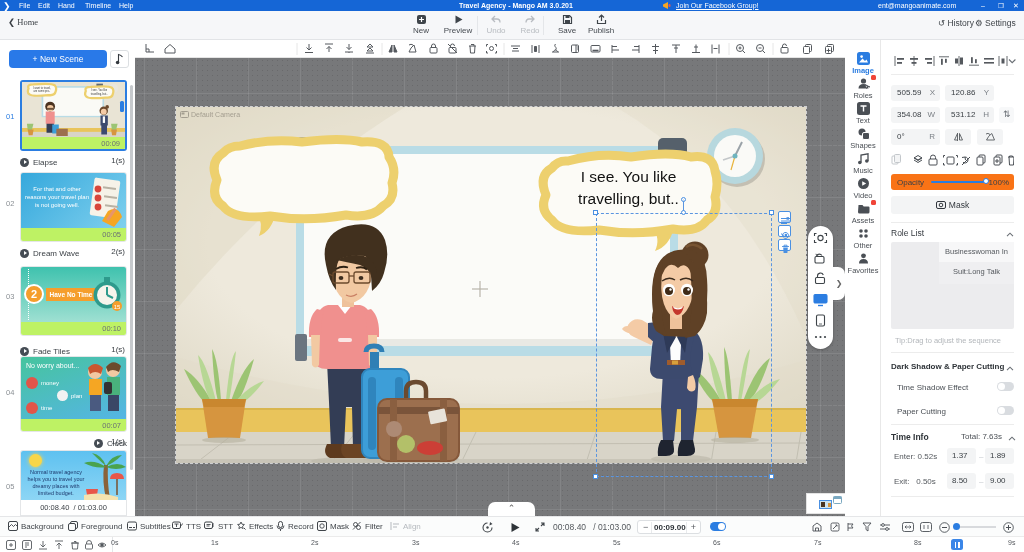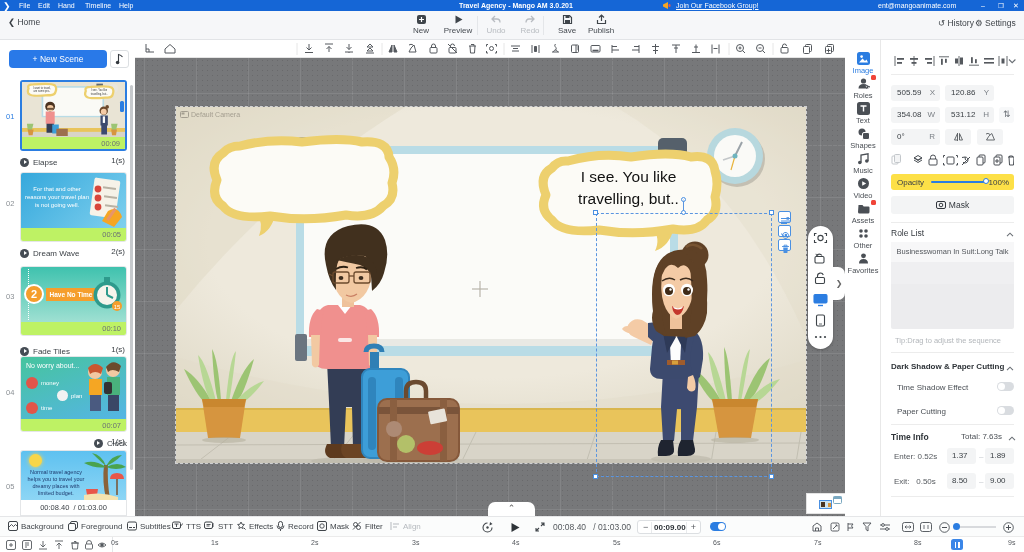--- a/index.html
+++ b/index.html
@@ -38,21 +38,21 @@
  linear-gradient(90deg,rgba(255,255,255,.09) 1px,transparent 1px),
  radial-gradient(rgba(40,40,40,.18) .6px,transparent .7px);
 background-size:52px 52px,52px 52px,5px 5px;background-position:9px 35px,9px 35px,0 0;}
 
 #canvas{position:absolute;left:41px;top:49px;width:630px;height:356px;background:#ece8da;outline:1px dashed #cfd0d2;}
 #camlabel{position:absolute;left:4px;top:4px;font-size:7px;color:#a49e90;}
 
 #tabbar{position:absolute;left:845px;top:40px;width:36px;height:476px;background:#fff;border-right:1px solid #e8e8e8;}
 .tab{position:absolute;left:0;width:36px;text-align:center;font-size:7.5px;color:#4a4f55;}
 .tab .ticon{display:block;margin:0 auto 1px;}
-.tab.active{color:#2b7de1;}
+.tab.active{color:#2b7de1;font-weight:bold;}
 .reddot{position:absolute;width:5px;height:5px;background:#f04438;border-radius:1.5px;}
 
 #props{position:absolute;left:881px;top:40px;width:143px;height:476px;background:#fff;font-size:8px;color:#4a4f55;}
 .inp{position:absolute;background:#f3f4f5;border-radius:3px;height:16px;line-height:16px;color:#3c4146;font-size:8px;}
 .inp .lab{position:absolute;right:5px;color:#7a7f85;}
 .inp .val{position:absolute;left:6px;}
 .pdiv{position:absolute;left:10px;width:123px;height:1px;background:#ececec;}
 .ptitle{position:absolute;font-size:8.5px;color:#2e3338;font-weight:bold;}
 .toggle{position:absolute;width:17px;height:9px;background:#d9dce0;border-radius:5px;}
 .toggle:after{content:"";position:absolute;left:1px;top:1px;width:7px;height:7px;background:#fff;border-radius:50%;}
@@ -88,21 +88,21 @@
           <rect x="5.5" y="2" width="2" height="3" rx="1" fill="#e8564a"></rect>
         </svg></span>
   <span style="left:676px;text-decoration:underline;">Join Our Facebook Group!</span>
   <span style="left:878px;">ent@mangoanimate.com</span>
   <span style="left:981px;">–</span>
   <span style="left:998px;font-size:6.5px;">❐</span>
   <span style="left:1013px;">✕</span>
 </div>
 
 <div id="row2">
-  <div style="position:absolute;left:8px;top:6px;font-size:8.5px;color:#3a3f45;">❮ Home</div>
+  <div style="position:absolute;left:8px;top:6px;font-size:8.5px;color:#3a3f45;font-family:Liberation Serif, serif;">❮ Home</div>
   <div class="r2btn" style="left:401px;"><svg width="11" height="11" viewBox="0 0 11 11">
           <rect x="1" y="1" width="9" height="9" rx="2" fill="#3f454b"></rect>
           <path d="M5.5 3v5M3 5.5h5" stroke="#fff" stroke-width="1.2"></path>
         </svg>New</div>
   <div class="r2btn" style="left:438px;"><svg width="11" height="11" viewBox="0 0 11 11">
           <path d="M2.5 1.5l7 4-7 4z" fill="#3f454b"></path>
         </svg>Preview</div>
   <div class="r2btn" style="left:476px;color:#b8bcc1;"><svg width="12" height="11" viewBox="0 0 12 11">
           <path d="M5 2L2 5l3 3M2 5h5c2 0 3 1.5 3 3.5" stroke="#b8bcc1" stroke-width="1.3" fill="none"></path>
         </svg>Undo</div>
@@ -810,38 +810,38 @@
           <line x1="71" y1="11" x2="79" y2="3"></line>
       <rect x="88" y="1" width="6" height="8" rx="1"></rect>
           <rect x="86" y="3" width="6" height="8" rx="1" fill="#fff"></rect>
       <rect x="105" y="1" width="6" height="8" rx="1"></rect>
           <rect x="103" y="3" width="6" height="8" rx="1" fill="#fff"></rect>
           <path d="M106 5 v4 M104 7 h4"></path>
       <path d="M117 3 h6 M118.5 3 v-1 h3 v1 M118 3 l.5 8 h4 l.5 -8"></path>
     </g>
   </svg>
 
-  <div style="position:absolute;left:10px;top:134px;width:123px;height:16px;background:#fde047;border-radius:3px;font-size:8px;color:#3c4146;">
+  <div style="position:absolute;left:10px;top:134px;width:123px;height:16px;background:#f97316;border-radius:3px;font-size:8px;color:#3c4146;">
     <span style="position:absolute;left:6px;top:4px;">Opacity</span>
     <span style="position:absolute;left:40px;top:7px;width:56px;height:2px;background:#2b7de1;border-radius:1px;"></span>
     <span style="position:absolute;left:92px;top:3.5px;width:6px;height:6px;background:#fff;border:1.5px solid #2b7de1;border-radius:50%;"></span>
     <span style="position:absolute;right:5px;top:4px;">100%</span>
   </div>
 
   <div style="position:absolute;left:10px;top:156px;width:123px;height:18px;background:#f3f4f5;border-radius:3px;font-size:8.5px;color:#33383e;text-align:center;line-height:18px;"><svg width="10" height="8" viewBox="0 0 10 8" style="vertical-align:-1px;margin-right:3px;">
           <rect x="0.5" y="0.5" width="9" height="7" rx="1.5" fill="none" stroke="#33383e"></rect>
           <circle cx="5" cy="4" r="1.8" fill="none" stroke="#33383e"></circle>
         </svg>Mask</div>
   <div class="pdiv" style="top:182px;"></div>
 
   <div class="ptitle" style="left:10px;top:188px;font-weight:normal;color:#33383e;">Role List</div>
   <div class="chev" style="right:10px;top:190px;"><svg width="8" height="5" viewBox="0 0 8 5">
           <path d="M1 4.2 L4 1.2 L7 4.2" fill="none" stroke="#6a6f75" stroke-width="1.1"></path>
         </svg></div>
-  <div style="position:absolute;left:10px;top:202px;width:123px;height:87px;background:#ececee;border-radius:2px;">
+  <div style="position:absolute;left:10px;top:202px;width:123px;height:87px;background:#ececee;border-radius:2px;padding-left:48px;">
     <div style="height:20px;background:#f7f7f8;font-size:7.5px;color:#55595e;text-align:center;line-height:20px;">Businesswoman In Suit:Long Talk</div>
     <div style="height:22px;background:#efeff1;"></div>
     <div style="height:23px;background:#ececee;"></div>
   </div>
   <div style="position:absolute;left:14px;top:296px;font-size:7.5px;color:#b3b7bb;">Tip:Drag to adjust the sequence</div>
   <div class="pdiv" style="top:312px;"></div>
   <div class="ptitle" style="left:10px;top:322px;font-size:8px;">Dark Shadow &amp; Paper Cutting</div>
   <div class="chev" style="right:10px;top:324px;"><svg width="8" height="5" viewBox="0 0 8 5">
           <path d="M1 4.2 L4 1.2 L7 4.2" fill="none" stroke="#6a6f75" stroke-width="1.1"></path>
         </svg></div>

